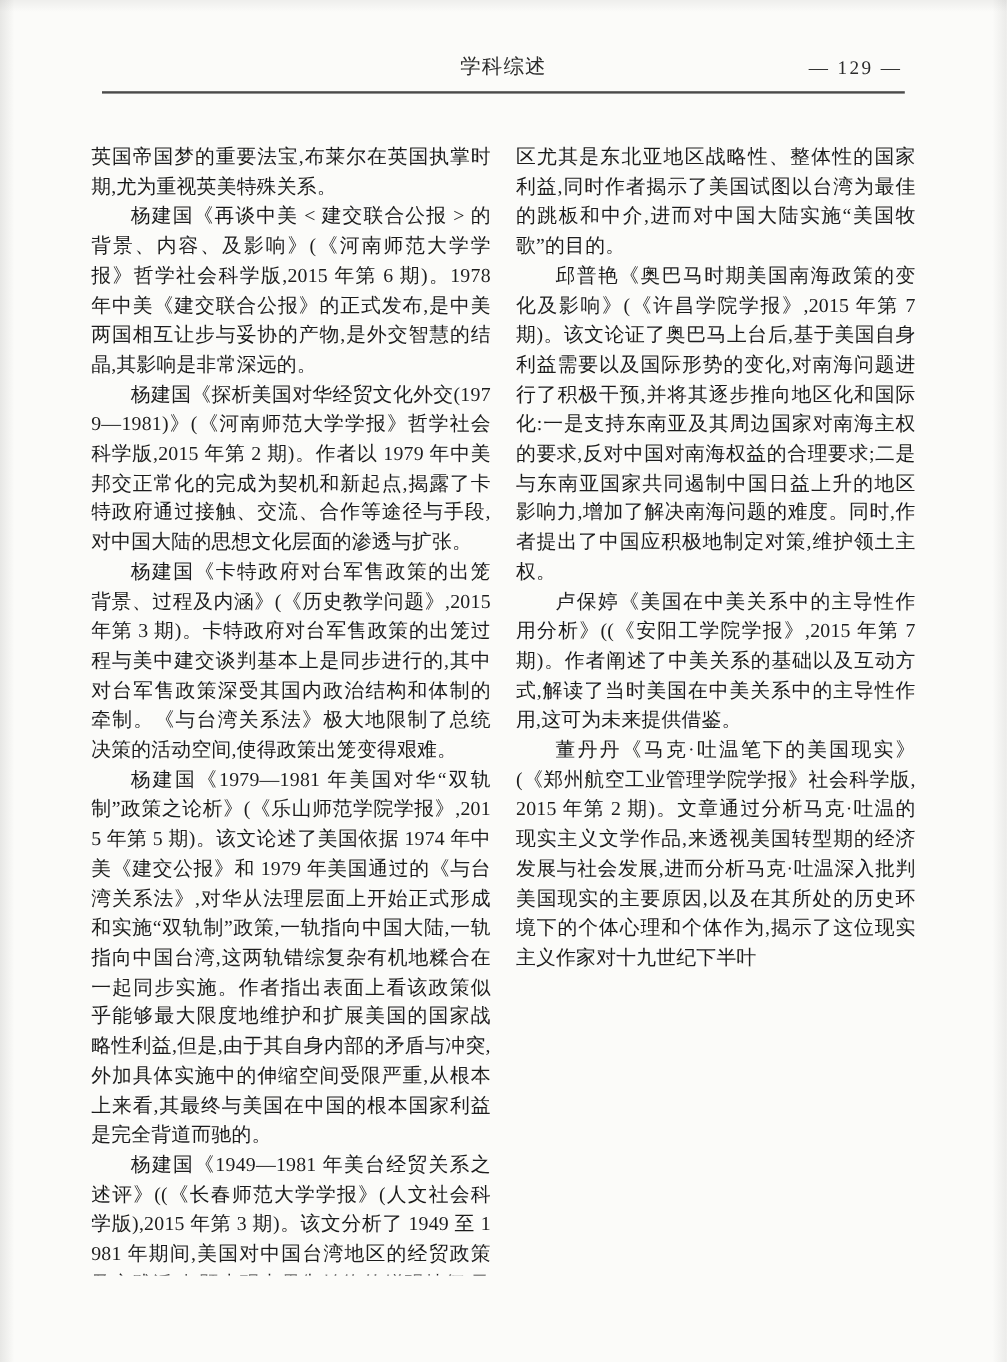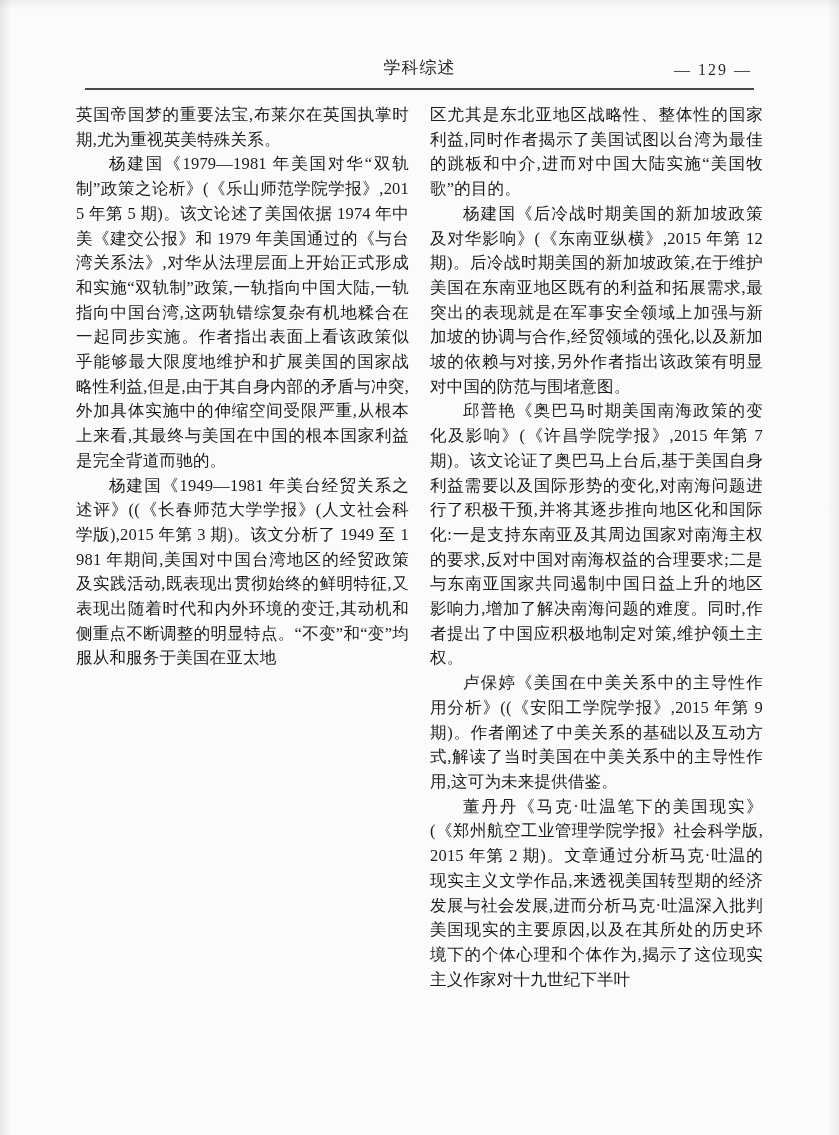--- a/index.html
+++ b/index.html
@@ -16,21 +16,21 @@
   }
   .page {
     box-sizing: border-box;
     width: 839px;
     height: 1135px;
     padding: 0 76px;
   }
   .header {
     position: relative;
     height: 76px;
-    margin: 12px 9px;
+    margin: 0 9px;
     border-bottom: 2px solid #4a4a4a;
   }
   .header .htitle {
     position: absolute;
     left: 0; right: 0;
     bottom: 9px;
     text-align: center;
     font-size: 17px;
     letter-spacing: 1px;
     color: #2b2b2b;
@@ -57,37 +57,39 @@
   }
   .col p {
     margin: 0;
     font-size: 16.5px;
     line-height: 24.7px;
     text-align: justify;
     text-indent: 2em;
     letter-spacing: 0.2px;
     word-break: break-all;
   }
-  .col p.cont { text-indent: 0; }
+  .col p.cont { text-indent: 0; margin-top: 28px; }
 </style>
 </head>
 <body>
 
 <div class="page">
   <div class="header">
     <span class="htitle">学科综述</span>
     <span class="hpage">— 129 —</span>
   </div>
   <div class="columns">
     <div class="col">
       <p class="cont">英国帝国梦的重要法宝,布莱尔在英国执掌时期,尤为重视英美特殊关系。</p>
+      <p>杨建国《再谈中美 &lt; 建交联合公报 &gt; 的背景、内容、及影响》(《河南师范大学学报》哲学社会科学版,2015 年第 6 期)。1978 年中美《建交联合公报》的正式发布,是中美两国相互让步与妥协的产物,是外交智慧的结晶,其影响是非常深远的。</p>
+      <p>杨建国《探析美国对华经贸文化外交(1979—1981)》(《河南师范大学学报》哲学社会科学版,2015 年第 2 期)。作者以 1979 年中美邦交正常化的完成为契机和新起点,揭露了卡特政府通过接触、交流、合作等途径与手段,对中国大陆的思想文化层面的渗透与扩张。</p>
+      <p>杨建国《卡特政府对台军售政策的出笼背景、过程及内涵》(《历史教学问题》,2015 年第 3 期)。卡特政府对台军售政策的出笼过程与美中建交谈判基本上是同步进行的,其中对台军售政策深受其国内政治结构和体制的牵制。《与台湾关系法》极大地限制了总统决策的活动空间,使得政策出笼变得艰难。</p>
       <p>杨建国《1979—1981 年美国对华“双轨制”政策之论析》(《乐山师范学院学报》,2015 年第 5 期)。该文论述了美国依据 1974 年中美《建交公报》和 1979 年美国通过的《与台湾关系法》,对华从法理层面上开始正式形成和实施“双轨制”政策,一轨指向中国大陆,一轨指向中国台湾,这两轨错综复杂有机地糅合在一起同步实施。作者指出表面上看该政策似乎能够最大限度地维护和扩展美国的国家战略性利益,但是,由于其自身内部的矛盾与冲突,外加具体实施中的伸缩空间受限严重,从根本上来看,其最终与美国在中国的根本国家利益是完全背道而驰的。</p>
       <p>杨建国《1949—1981 年美台经贸关系之述评》((《长春师范大学学报》(人文社会科学版),2015 年第 3 期)。该文分析了 1949 至 1981 年期间,美国对中国台湾地区的经贸政策及实践活动,既表现出贯彻始终的鲜明特征,又表现出随着时代和内外环境的变迁,其动机和侧重点不断调整的明显特点。“不变”和“变”均服从和服务于美国在亚太地</p>
     </div>
     <div class="col">
       <p class="cont">区尤其是东北亚地区战略性、整体性的国家利益,同时作者揭示了美国试图以台湾为最佳的跳板和中介,进而对中国大陆实施“美国牧歌”的目的。</p>
-      <p>杨建国《后冷战时期美国的新加坡政策及对华影响》(《东南亚纵横》,2015 年第 12 期)。后冷战时期美国的新加坡政策,在于维护美国在东南亚地区既有的利益和拓展需求,最突出的表现就是在军事安全领域上加强与新加坡的协调与合作,经贸领域的强化,以及新加坡的依赖与对接,另外作者指出该政策有明显对中国的防范与围堵意图。</p>
       <p>邱普艳《奥巴马时期美国南海政策的变化及影响》(《许昌学院学报》,2015 年第 7 期)。该文论证了奥巴马上台后,基于美国自身利益需要以及国际形势的变化,对南海问题进行了积极干预,并将其逐步推向地区化和国际化:一是支持东南亚及其周边国家对南海主权的要求,反对中国对南海权益的合理要求;二是与东南亚国家共同遏制中国日益上升的地区影响力,增加了解决南海问题的难度。同时,作者提出了中国应积极地制定对策,维护领土主权。</p>
-      <p>卢保婷《美国在中美关系中的主导性作用分析》((《安阳工学院学报》,2015 年第 9 期)。作者阐述了中美关系的基础以及互动方式,解读了当时美国在中美关系中的主导性作用,这可为未来提供借鉴。</p>
+      <p>卢保婷《美国在中美关系中的主导性作用分析》((《安阳工学院学报》,2015 年第 7 期)。作者阐述了中美关系的基础以及互动方式,解读了当时美国在中美关系中的主导性作用,这可为未来提供借鉴。</p>
       <p>董丹丹《马克·吐温笔下的美国现实》(《郑州航空工业管理学院学报》社会科学版,2015 年第 2 期)。文章通过分析马克·吐温的现实主义文学作品,来透视美国转型期的经济发展与社会发展,进而分析马克·吐温深入批判美国现实的主要原因,以及在其所处的历史环境下的个体心理和个体作为,揭示了这位现实主义作家对十九世纪下半叶</p>
     </div>
   </div>
 </div>
 
 </body></html>

